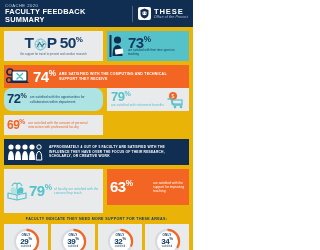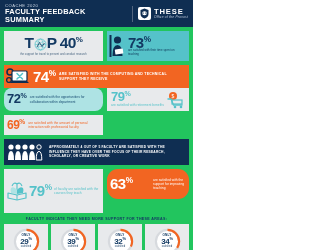--- a/index.html
+++ b/index.html
@@ -2,21 +2,21 @@
 <html><head>
 <meta charset="utf-8">
 <style>
   * { box-sizing: border-box; margin: 0; padding: 0; }
   body {
     width: 193px; height: 250px;
     font-family: "Liberation Sans", sans-serif;
     background: #ffffff;
     overflow: hidden;
   }
-  .page { width: 193px; height: 250px; position: relative; background:#22c55e; }
+  .page { width: 193px; height: 250px; position: relative; background:#eab308; }
 
   
   .header {
     height: 27px; background: #0f2e52; display: flex;
     align-items: center; padding: 0 5px; gap: 5px;
   }
   .hdr-left { flex: 1; line-height: 1.05; }
   .hdr-eyebrow { color: #c9d4e2; font-size: 4.2px; letter-spacing: .45px; }
   .hdr-title { color: #ffffff; font-size: 7.4px; font-weight: bold; letter-spacing: .25px; }
   .hdr-div { width: 1px; height: 16px; background: #51647e; }
@@ -85,21 +85,21 @@
     padding: 0 4px 0 3px; gap: 4px; margin-bottom: 4px;
   }
   .people { display: flex; gap: 1px; flex: 0 0 38px; align-items: flex-end; }
   .band-navy .desc { color: #ffffff; font-size: 3.3px; font-weight: bold; letter-spacing: .2px; line-height: 1.5; }
 
   
   .c-79 { flex: 0 0 99px; height: 44px; background: #e8eaec; padding: 0 3px; gap: 2px; }
   .c-79 .pct { font-size: 15px; color: #55c2c9; }
   .c-79 .desc { color: #55c2c9; }
   .book-icon { flex: 0 0 20px; height: 20px; }
-  .c-63 { flex: 1; height: 30px; background: #f26522; padding: 0 3px; gap: 20px; border-radius: 11px; }
+  .c-63 { flex: 1; height: 36px; background: #f26522; padding: 0 3px; gap: 20px; }
   .c-63 .pct { font-size: 15px; color: #ffffff; }
   .c-63 .desc { color: #ffffff; }
 
   
   .foot-head {
     text-align: center; font-size: 3.6px; font-weight: bold; color: #133a63;
     letter-spacing: .35px; margin: 3px 0 3px;
   }
 
   
@@ -157,21 +157,21 @@
           <span class="top30-globe">
             <svg width="13" height="13" viewBox="0 0 26 26">
               <circle cx="13" cy="13" r="11" fill="none" stroke="#55c2c9" stroke-width="1.6"></circle>
               <ellipse cx="13" cy="13" rx="5" ry="11" fill="none" stroke="#55c2c9" stroke-width="1.2"></ellipse>
               <line x1="2" y1="13" x2="24" y2="13" stroke="#55c2c9" stroke-width="1.2"></line>
               <path d="M4 7 Q13 11 22 7" fill="none" stroke="#55c2c9" stroke-width="1"></path>
               <path d="M4 19 Q13 15 22 19" fill="none" stroke="#55c2c9" stroke-width="1"></path>
               <path d="M6 18 L11 9 L16 17 L21 10" fill="none" stroke="#133a63" stroke-width="1.6" stroke-linejoin="round"></path>
             </svg>
           </span>
-          <span class="top30-num"><span>P 40</span><sup>%</sup></span>
+          <span class="top30-num"><span>P 50</span><sup>%</sup></span>
         </div>
         <div class="top30-cap">the support for travel to present and conduct research</div>
       </div>
 
       <div class="card c-73">
         <span class="person-icon">
           <svg width="17" height="24" viewBox="0 0 17 24">
             <rect x="0.5" y="1" width="2" height="22" fill="#0f2e52"></rect>
             <circle cx="8.5" cy="6" r="3.6" fill="#0f2e52"></circle>
             <path d="M3.5 22 Q3.5 11 8.5 11 Q13.5 11 13.5 22 Z" fill="#0f2e52"></path>

